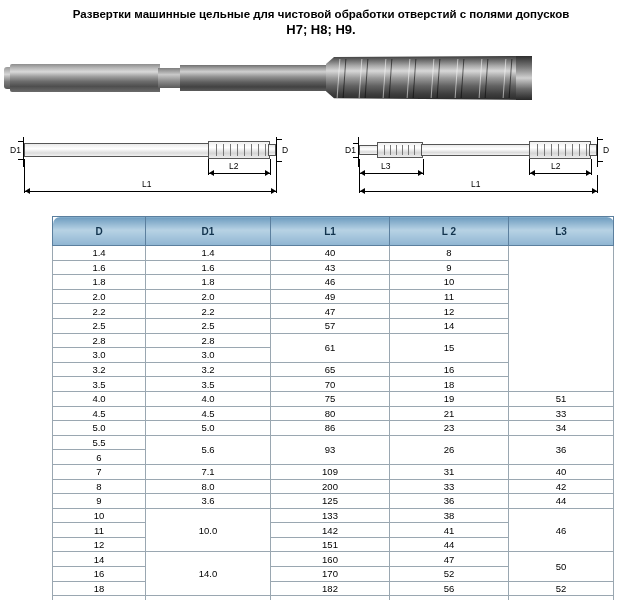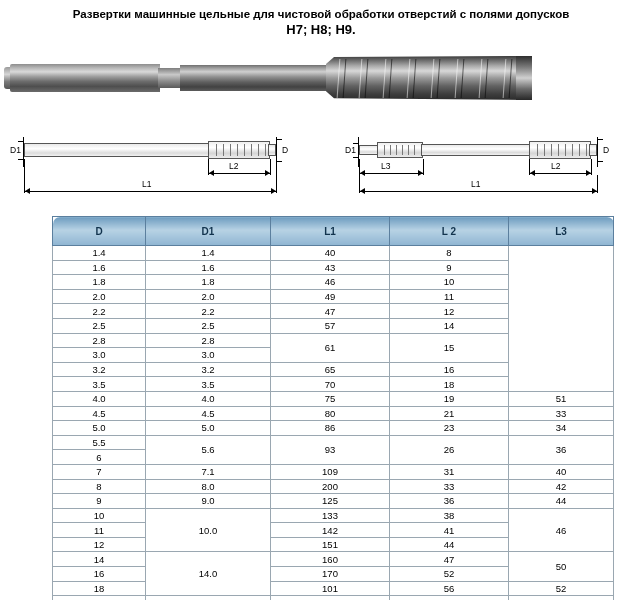--- a/index.html
+++ b/index.html
@@ -456,21 +456,21 @@
         </tr>
       <tr>
           <td>8</td>
           <td>8.0</td>
           <td>200</td>
           <td>33</td>
           <td>42</td>
         </tr>
       <tr>
           <td>9</td>
-          <td>9.0</td>
+          <td>3.6</td>
           <td>125</td>
           <td>36</td>
           <td>44</td>
         </tr>
       <tr>
           <td>10</td>
           <td rowspan="3">10.0</td>
           <td>133</td>
           <td>38</td>
           <td rowspan="3">46</td>
@@ -493,21 +493,21 @@
           <td>47</td>
           <td rowspan="2">50</td>
         </tr>
       <tr>
           <td>16</td>
           <td>170</td>
           <td>52</td>
         </tr>
       <tr>
           <td>18</td>
-          <td>101</td>
+          <td>182</td>
           <td>56</td>
           <td>52</td>
         </tr>
       <tr>
           <td>20</td>
           <td>16.0</td>
           <td>195</td>
           <td>60</td>
           <td>58</td>
         </tr>

